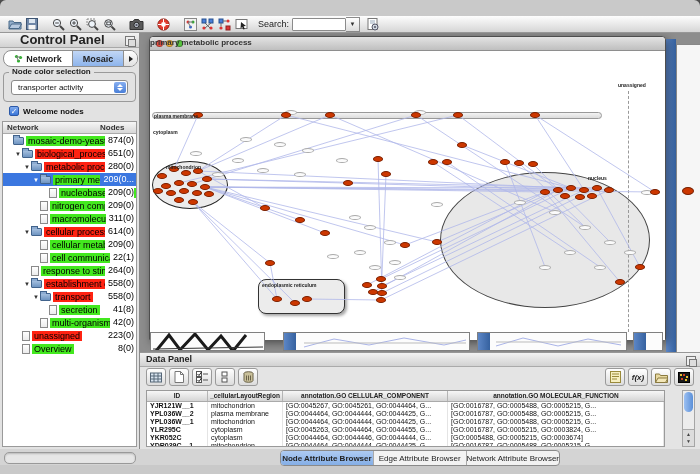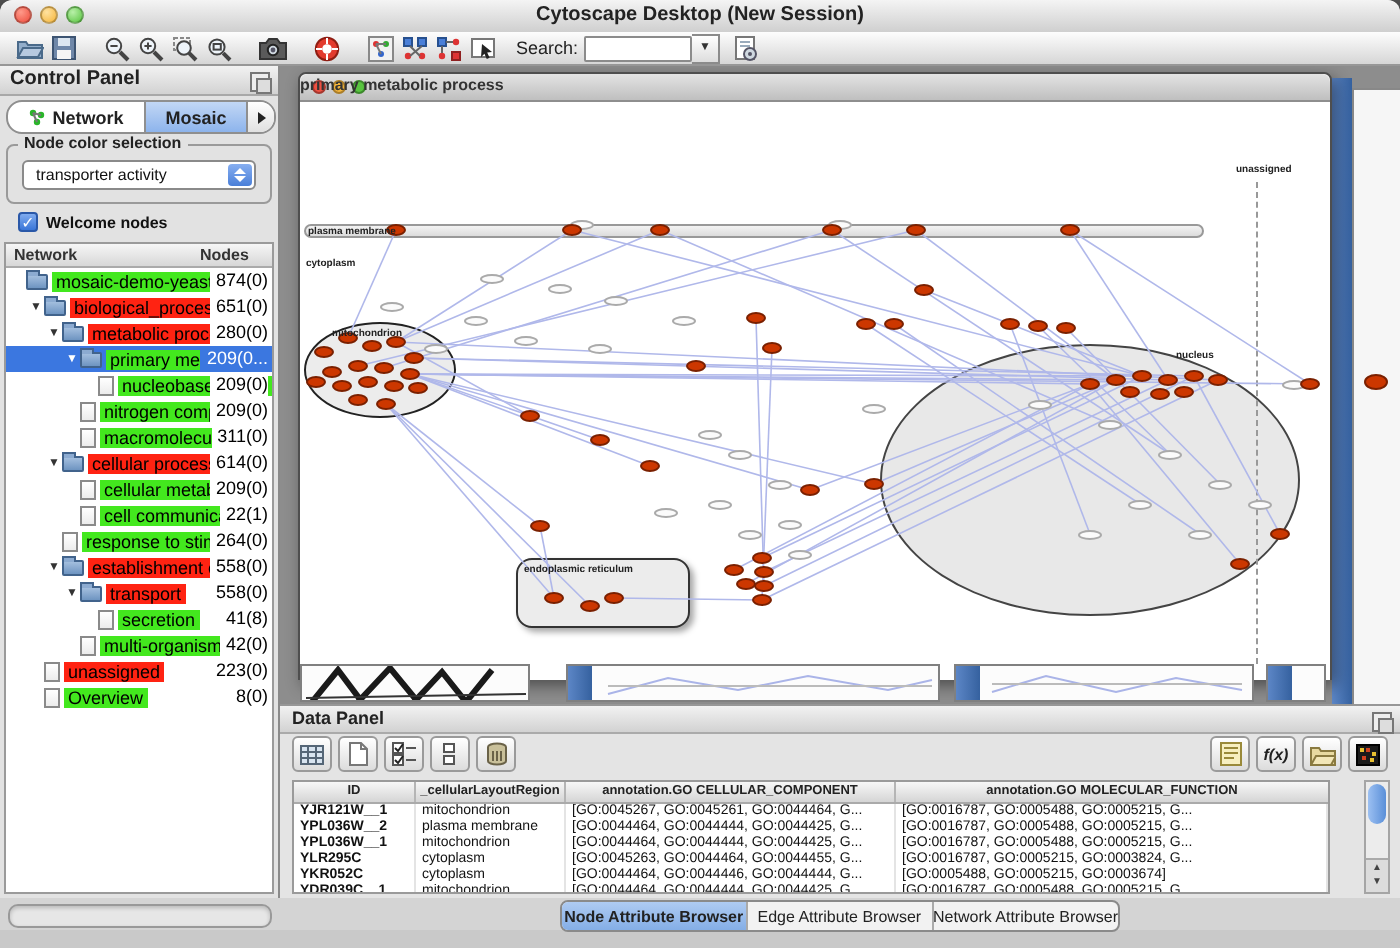--- a/index.html
+++ b/index.html
@@ -18,21 +18,21 @@
            background:linear-gradient(#fdfdfd,#d6d6d6);border-bottom:1px solid #979797;padding-left:6px;box-sizing:border-box;}
   .tbtn{width:17px;height:15px;display:flex;align-items:center;justify-content:center;flex:0 0 auto;}
   .tgap{width:10px;flex:0 0 auto;}
   .search-label{font-size:9px;color:#222;margin:0 3px 0 8px;}
   .search-input{width:48px;height:11px;border:1px solid #8b8b8b;background:#fff;font-size:9px;padding:0 2px;border-radius:1px;}
   .search-drop{width:13px;height:13px;border:1px solid #8b8b8b;border-left:none;background:linear-gradient(#fff,#ddd);
                font-size:6px;color:#333;display:flex;align-items:center;justify-content:center;}
   
   .cpanel{position:absolute;left:0;top:33px;width:140px;height:416px;background:#e2e2e2;border-right:1px solid #8a8a8a;box-sizing:border-box;}
   .cp-header{height:14px;background:linear-gradient(#f2f2f2,#d2d2d2);border-bottom:1px solid #a8a8a8;
-             font-size:10px;font-weight:bold;color:#222;line-height:14px;padding-left:5px;position:relative;}
+             font-size:13px;font-weight:bold;color:#222;line-height:14px;padding-left:20px;position:relative;}
   .float-ic{position:absolute;right:4px;top:3px;width:8px;height:8px;border:1px solid #777;background:#eee;}
   .float-ic::before{content:"";position:absolute;left:2px;top:2px;width:6px;height:6px;border:1px solid #777;background:#ddd;}
   .cp-tabs{position:absolute;left:3px;top:17px;width:133px;height:15px;display:flex;border:1px solid #8f8f8f;
            border-radius:8px;background:#fff;overflow:hidden;font-size:9px;font-weight:bold;color:#222;}
   .cp-tab{display:flex;align-items:center;justify-content:center;gap:3px;}
   .cp-tab.network{flex:1;}
   .cp-tab.mosaic{width:50px;border-left:1px solid #8f8f8f;background:linear-gradient(#c2d7f5,#8db4ec);}
   .cp-tab.more{width:13px;border-left:1px solid #8f8f8f;background:linear-gradient(#fff,#e0e0e0);}
   .tri-right{width:0;height:0;border-left:4px solid #222;border-top:3px solid transparent;border-bottom:3px solid transparent;}
   .groupbox{position:absolute;left:3px;top:39px;width:133px;height:30px;border:1px solid #9a9a9a;border-radius:4px;box-sizing:border-box;}
@@ -126,26 +126,20 @@
   .btab.sel{background:linear-gradient(#aecbf2,#84aee6);font-weight:bold;}
   .statusbar{position:absolute;left:0;top:465px;width:700px;height:9px;font-size:8px;color:#3a3a3a;}
   .statusbar span{position:absolute;top:0;}
   .st1{left:8px;} .st2{left:98px;} .st3{left:193px;}
 </style>
 </head>
 <body>
 
 <div class="app">
 
-  <div class="titlebar">
-    <span class="light r"></span>
-    <span class="light y"></span>
-    <span class="light g"></span>
-    <span class="title">Cytoscape Desktop (New Session)</span>
-  </div>
 
   <div class="toolbar">
     <span class="tbtn">
       <svg width="14" height="12">
           <path d="M1 3 h4 l1 1.5 h7 v6.5 h-12 z" fill="#93aecb" stroke="#4a6a8a"></path>
           <path d="M1 10.5 l2.5-4.5 h10 l-2.5 4.5 z" fill="#b6c9e0" stroke="#4a6a8a"></path>
         </svg>
     </span>
     <span class="tbtn">
       <svg width="12" height="12">

